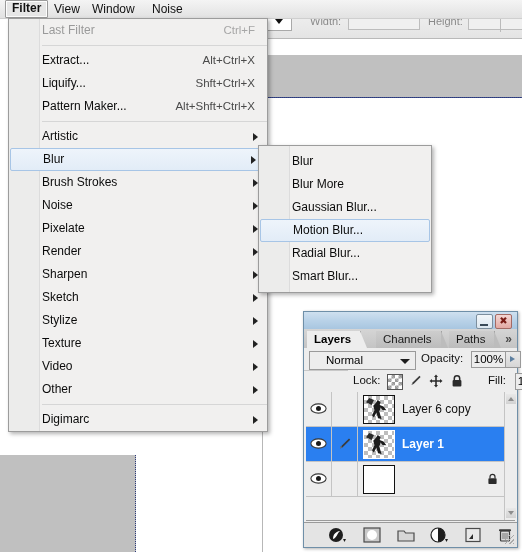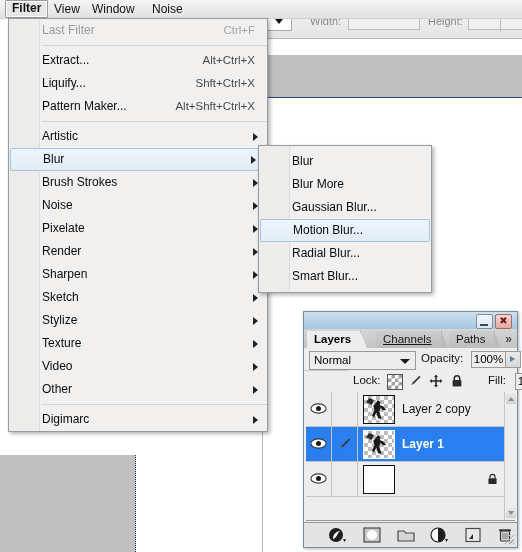--- a/index.html
+++ b/index.html
@@ -82,21 +82,21 @@
     transform:skewX(0deg);color:#1a1a1a;}
   .tab:after{content:"";position:absolute;right:-7px;top:0;width:0;height:0;
     border-top:17px solid transparent;border-left:7px solid #bcbcbc;}
   .tab.sel{background:#ededed;font-weight:bold;color:#000;}
   .tab.sel:after{border-left-color:#ededed;}
   .tab-more{position:absolute;right:5px;top:2px;height:17px;line-height:17px;font-size:12px;color:#4a4a4a;font-weight:bold;}
 
   .blendrow{position:absolute;left:0;top:36px;right:0;height:22px;background:#ededed;
     border-bottom:1px solid #c8c8c8;}
   .combo{position:absolute;left:5px;top:3px;width:105px;height:17px;background:#ededed;border:1px solid #9a9a9a;}
-  .combo .t{position:absolute;left:4px;top:0;line-height:16px;font-size:11.5px;}
+  .combo .t{position:absolute;left:16px;top:0;line-height:16px;font-size:11.5px;}
   .combo .arr{position:absolute;right:5px;top:7px;width:0;height:0;
     border-left:5px solid transparent;border-right:5px solid transparent;border-top:5px solid #1c1c1c;}
   .mini-lab{position:absolute;font-size:11.5px;color:#111;}
   .numbox{position:absolute;height:15px;line-height:15px;background:#ededed;border:1px solid #9a9a9a;
     font-size:11.5px;text-align:center;}
   .spin{position:absolute;width:14px;height:15px;background:linear-gradient(to bottom,#eaeaea,#d6d6d6);
     border:1px solid #9a9a9a;}
   .spin .a{position:absolute;left:4px;top:4px;width:0;height:0;
     border-top:3.5px solid transparent;border-bottom:3.5px solid transparent;border-left:5px solid #5d7fa0;}
 
@@ -301,21 +301,21 @@
       <div class="winbtn min">
           <div class="g"></div>
         </div>
       <div class="winbtn close">
           <div class="x">✖</div>
         </div>
     </div>
 
     <div class="tabs">
       <div class="tab sel" style="left:3px;">Layers</div>
-      <div class="tab" style="left:72px;text-decoration:underline;">Channels</div>
+      <div class="tab" style="left:72px;">Channels</div>
       <div class="tab" style="left:145px;">Paths</div>
       <div class="tab-more">»</div>
     </div>
 
     <div class="blendrow">
       <div class="combo">
         <span class="t">Normal</span>
         <span class="arr"></span>
       </div>
       <div class="mini-lab" style="left:117px;top:4px;">Opacity:</div>
@@ -366,21 +366,21 @@
               <ellipse cx="8.5" cy="5.5" rx="7.6" ry="4.6" fill="#fff" stroke="#3a3a3a" stroke-width="1.1"></ellipse>
               <circle cx="8.5" cy="5.5" r="2.5" fill="#1b1b1b"></circle>
             </svg>
           </span>
         </div>
         <div class="linkcell"></div>
         <div class="thumb">
           <span class="fig"></span>
           <span class="fig2"></span>
         </div>
-        <div class="lname">Layer 2 copy</div>
+        <div class="lname">Layer 6 copy</div>
       </div>
 
       <div class="lrow sel">
         <div class="eyecell">
           <span class="eye">
             <svg width="17" height="11" viewBox="0 0 17 11">
               <ellipse cx="8.5" cy="5.5" rx="7.6" ry="4.6" fill="#fff" stroke="#3a3a3a" stroke-width="1.1"></ellipse>
               <circle cx="8.5" cy="5.5" r="2.5" fill="#1b1b1b"></circle>
             </svg>
           </span>

